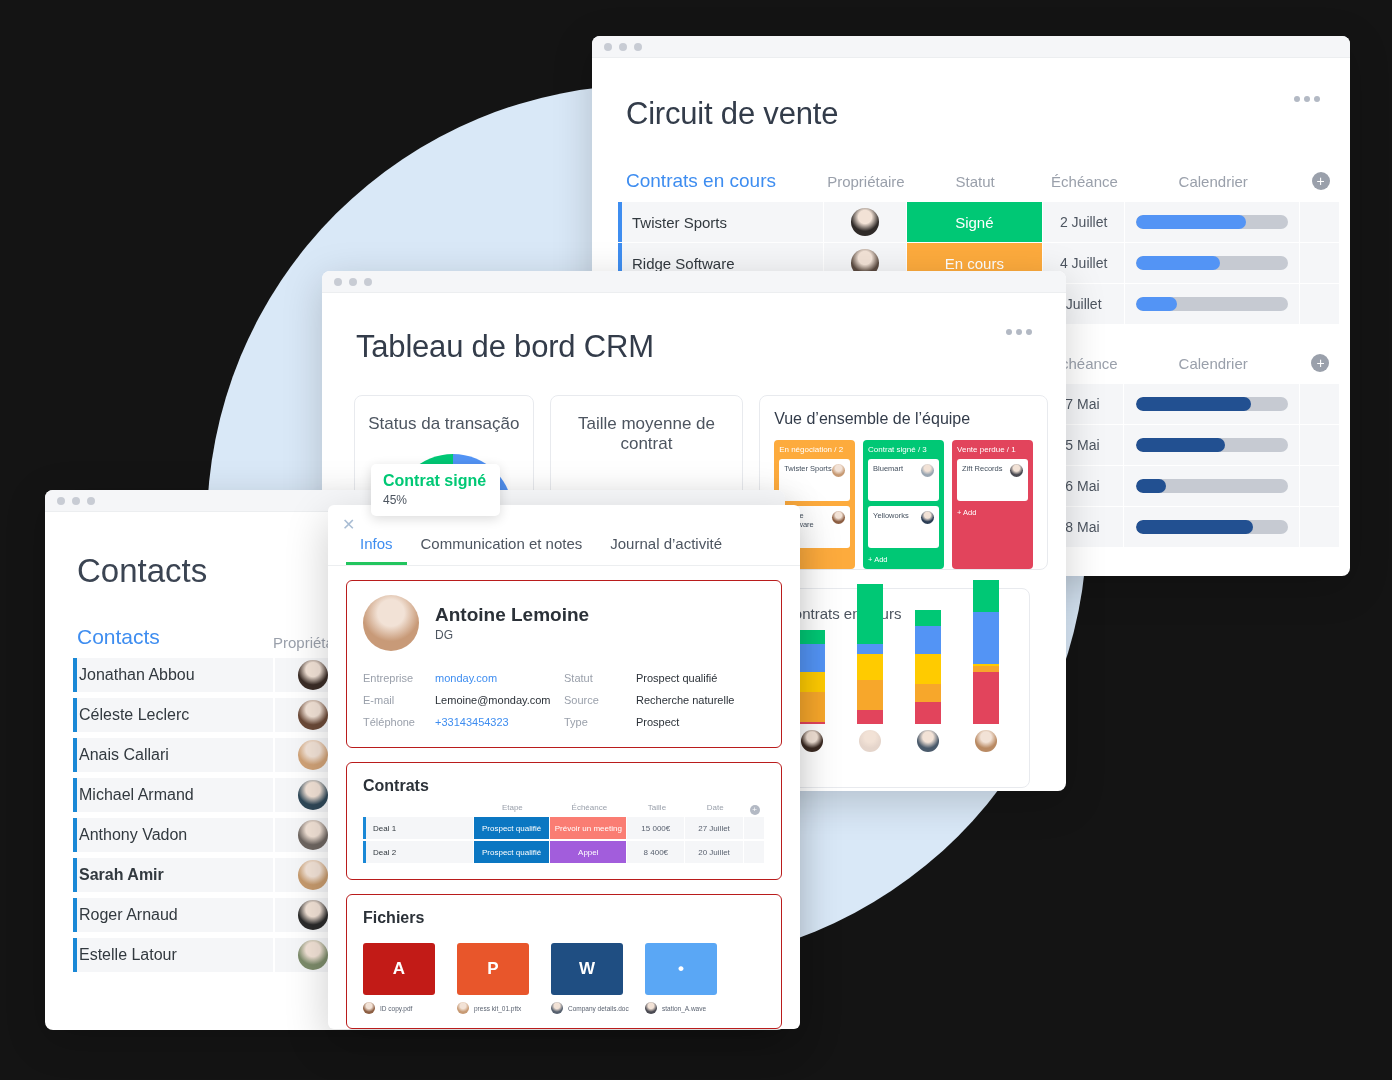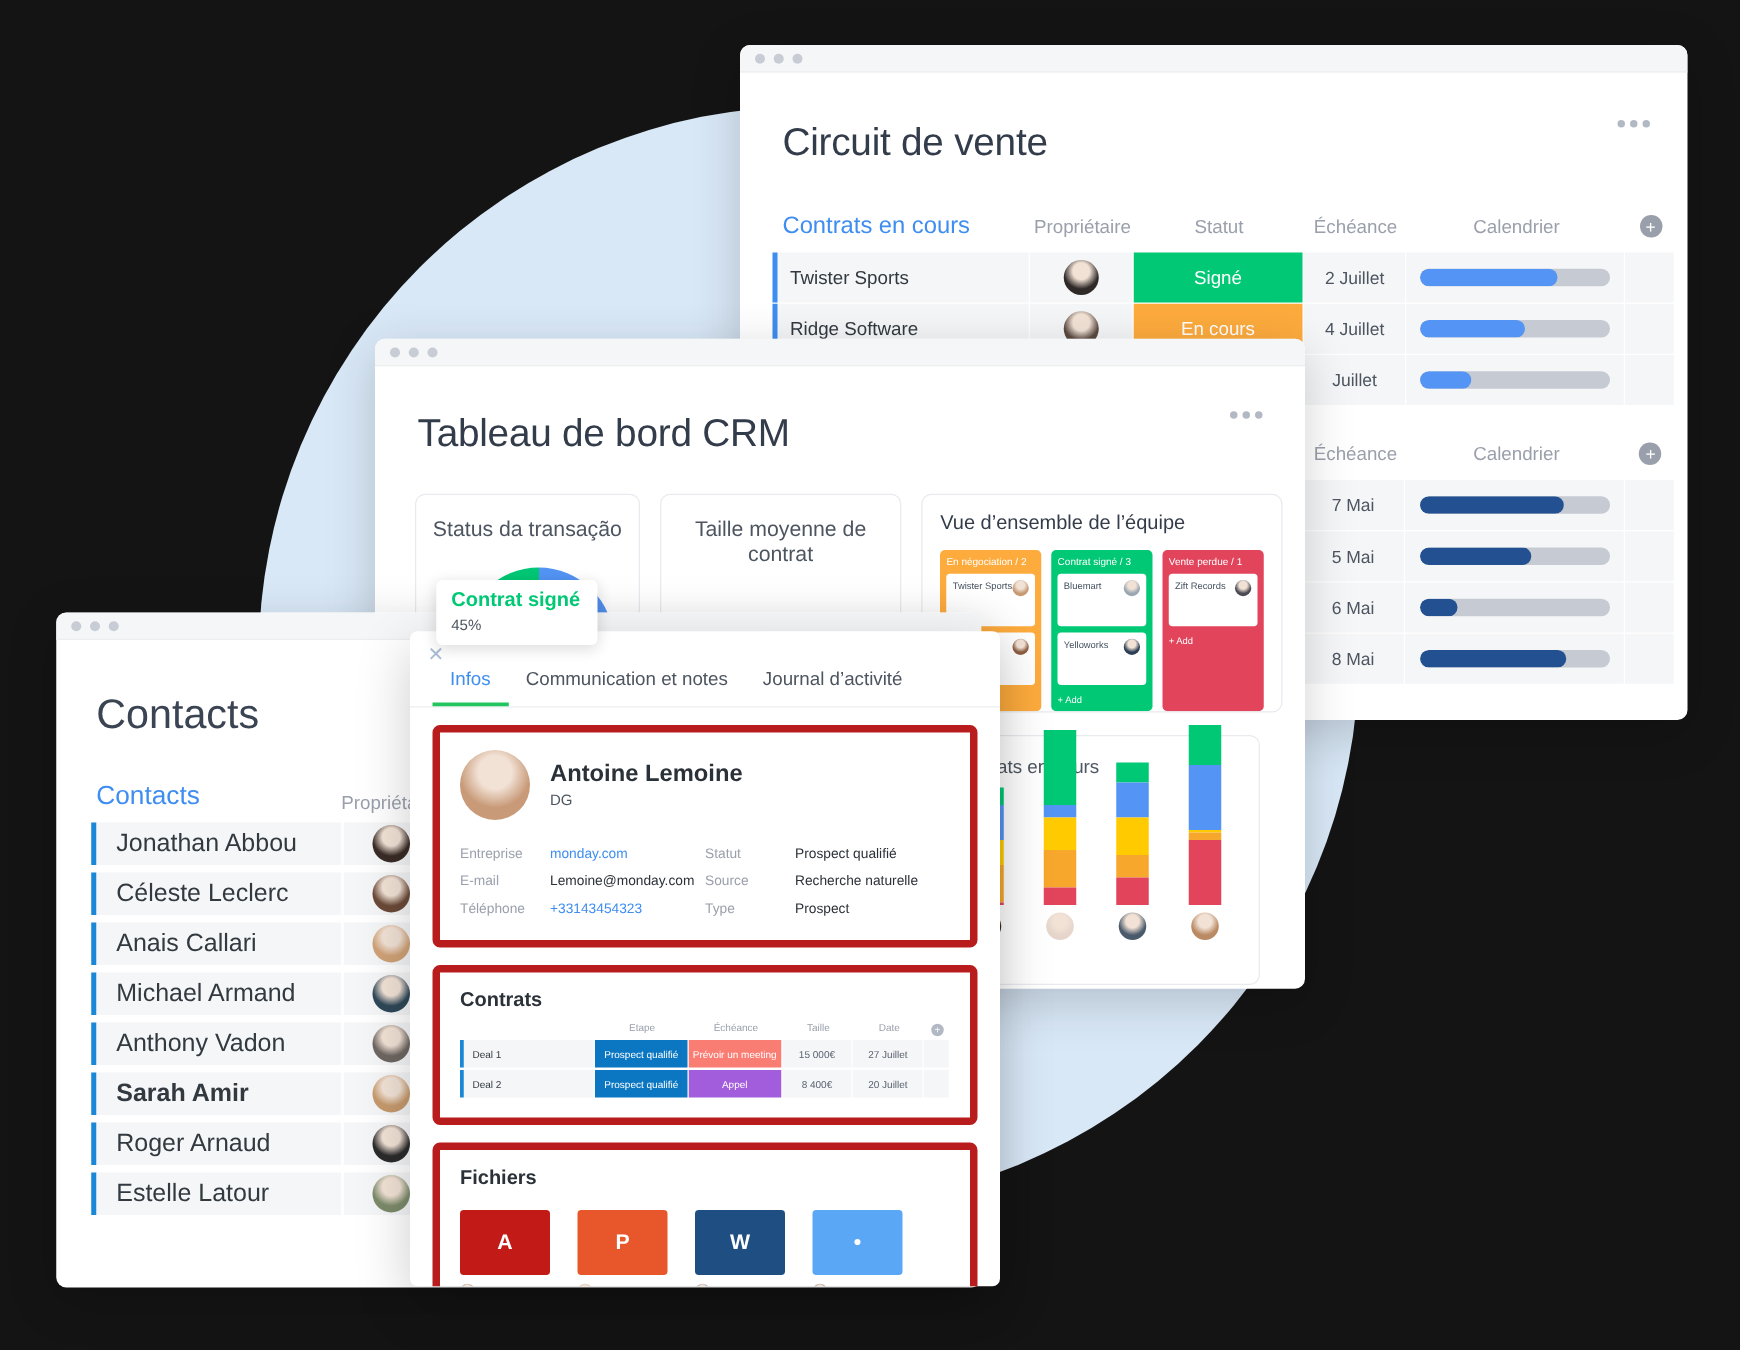--- a/index.html
+++ b/index.html
@@ -79,21 +79,21 @@
   .chip { width: 100%; height: 40px; display: flex; align-items: center; justify-content: center; color:#fff; font-size: 15px; }
   .pbar { width: 152px; height: 14px; border-radius: 7px; background: #c6cad2; overflow: hidden; }
   .pbar > span { display: block; height: 100%; border-radius: 7px; }
   .plus-ico {
     width: 18px; height: 18px; border-radius: 50%; background: #9aa0ab; color: #fff;
     display: inline-flex; align-items: center; justify-content: center; font-size: 14px; line-height: 1;
   }
   .board2 { margin-top: 24px; }
 
   
-  #win-crm { left: 300px; top: 271px; width: 744px; height: 520px; }
+  #win-crm { left: 322px; top: 271px; width: 744px; height: 520px; }
   #win-crm .head { padding: 36px 34px 0 34px; display: flex; justify-content: space-between; align-items: flex-start; }
   .cards { display: flex; gap: 16px; padding: 30px 18px 0 32px; }
   .card {
     background: #fff; border: 1px solid #e8eaee; border-radius: 8px; padding: 18px 12px 10px;
   }
   .card-title { font-size: 17px; color: #4d5560; text-align: center; }
   #card-status { width: 184px; height: 175px; position: relative; overflow: hidden; }
   #card-size { width: 198px; height: 175px; }
   .bignum { font-size: 41px; font-weight: 700; color: #2b3138; text-align: center; margin-top: 30px; letter-spacing: -1px; }
   #card-team { width: 296px; height: 175px; padding: 14px 14px 0; overflow: hidden; }
@@ -139,36 +139,36 @@
   .c-title { font-size: 33px; color: #3b4452; }
   .c-board { padding: 0 0 0 28px; margin-top: 42px; }
   .c-group { font-size: 21px; color: #3e8df0; padding-left: 4px; margin-bottom: 10px; }
   .c-head { display: flex; align-items: center; height: 20px; margin-bottom: 6px; }
   .c-col-name { width: 200px; }
   .c-col-owner { width: 76px; text-align: center; }
   .c-row { display: flex; align-items: center; height: 34px; margin-bottom: 6px; }
   .c-cell {
     height: 34px; display: flex; align-items: center; background: #f5f6f8; margin-right: 2px;
   }
-  .c-cell.name { padding-left: 20px; position: relative; font-size: 20px; color: #32393f; }
+  .c-cell.name { padding-left: 6px; position: relative; font-size: 16px; color: #32393f; }
   .c-cell.name:before { content:""; position:absolute; left:0; top:0; bottom:0; width: 4px; background: #1a88d6; }
   .c-cell.owner { justify-content: center; }
   .c-av { width: 30px; height: 30px; border-radius: 50%; }
 
   
   #modal {
     position: absolute; left: 328px; top: 505px; width: 472px; height: 524px;
     background: #fff; border-radius: 6px; box-shadow: 0 14px 44px rgba(0,0,0,0.20); overflow: hidden;
   }
   .m-close { position: absolute; left: 14px; top: 12px; color: #a9bdd4; font-size: 16px; line-height: 1; cursor: default; }
   .m-tabs { display: flex; gap: 0; padding: 30px 0 0 18px; border-bottom: 1px solid #eceef0; }
   .m-tab { font-size: 15px; color: #4d5560; padding: 0 14px 10px; }
   .m-tab.active { color: #3e8df0; border-bottom: 3px solid #22c55e; }
   .m-body { padding: 14px 18px 0; }
-  .m-card { border: 6px solid #b91c1c; border-radius: 6px; padding: 14px 16px; margin-bottom: 14px; }
+  .m-card { border: 1px solid #b91c1c; border-radius: 6px; padding: 14px 16px; margin-bottom: 14px; }
   .m-person { display: flex; align-items: center; gap: 16px; }
   .m-avatar { width: 56px; height: 56px; border-radius: 50%; flex: none; }
   .m-name { font-size: 19px; color: #2b3138; font-weight: 700; }
   .m-role { font-size: 12px; color: #4d5560; margin-top: 2px; }
   .m-fields { display: flex; margin-top: 16px; }
   .m-fcol { flex: 1; }
   .m-frow { display: flex; height: 22px; align-items: center; font-size: 11px; }
   .m-flabel { width: 72px; color: #9aa0ab; }
   .m-fval { color: #2b3138; }
   .m-fval.link { color: #3e8df0; }

